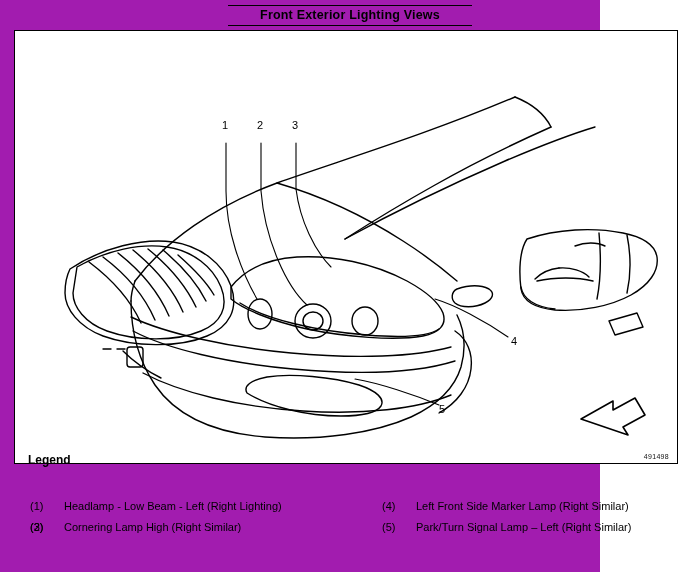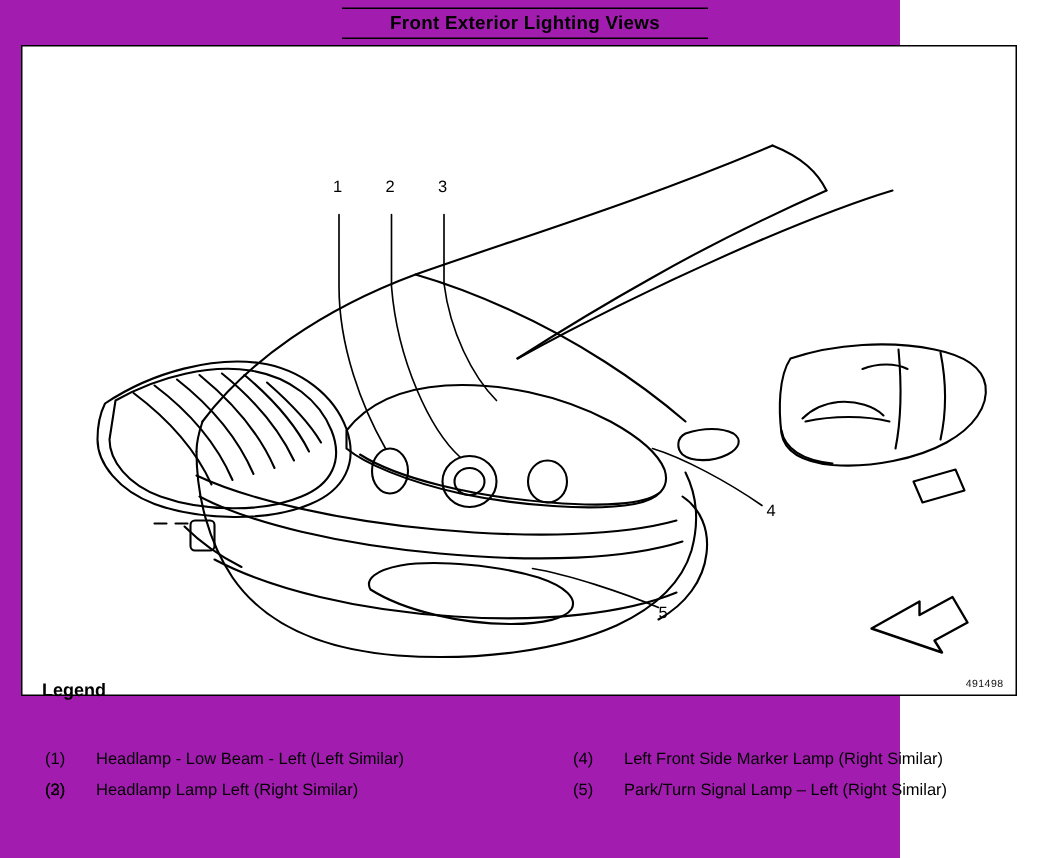--- a/index.html
+++ b/index.html
@@ -234,28 +234,28 @@
 
     <div class="fig-id">491498</div>
   </div>
 
   <div class="legend-title">Legend</div>
 
   <div class="legend-grid">
     <div class="legend-col left">
       <div class="legend-item">
         <span class="legend-num">(1)</span>
-        <span class="legend-text">Headlamp - Low Beam - Left (Left Similar)</span>
+        <span class="legend-text">Headlamp - Low Beam - Left (Right Lighting)</span>
       </div>
       <div class="legend-item">
         <span class="legend-num">(2)</span>
       </div>
       <div class="legend-item">
         <span class="legend-num">(3)</span>
-        <span class="legend-text">Headlamp Lamp Left (Right Similar)</span>
+        <span class="legend-text">Cornering Lamp High (Right Similar)</span>
       </div>
     </div>
 
     <div class="legend-col right">
       <div class="legend-item">
         <span class="legend-num">(4)</span>
         <span class="legend-text">Left Front Side Marker Lamp (Right Similar)</span>
       </div>
       <div class="legend-item">
         <span class="legend-num">(5)</span>

